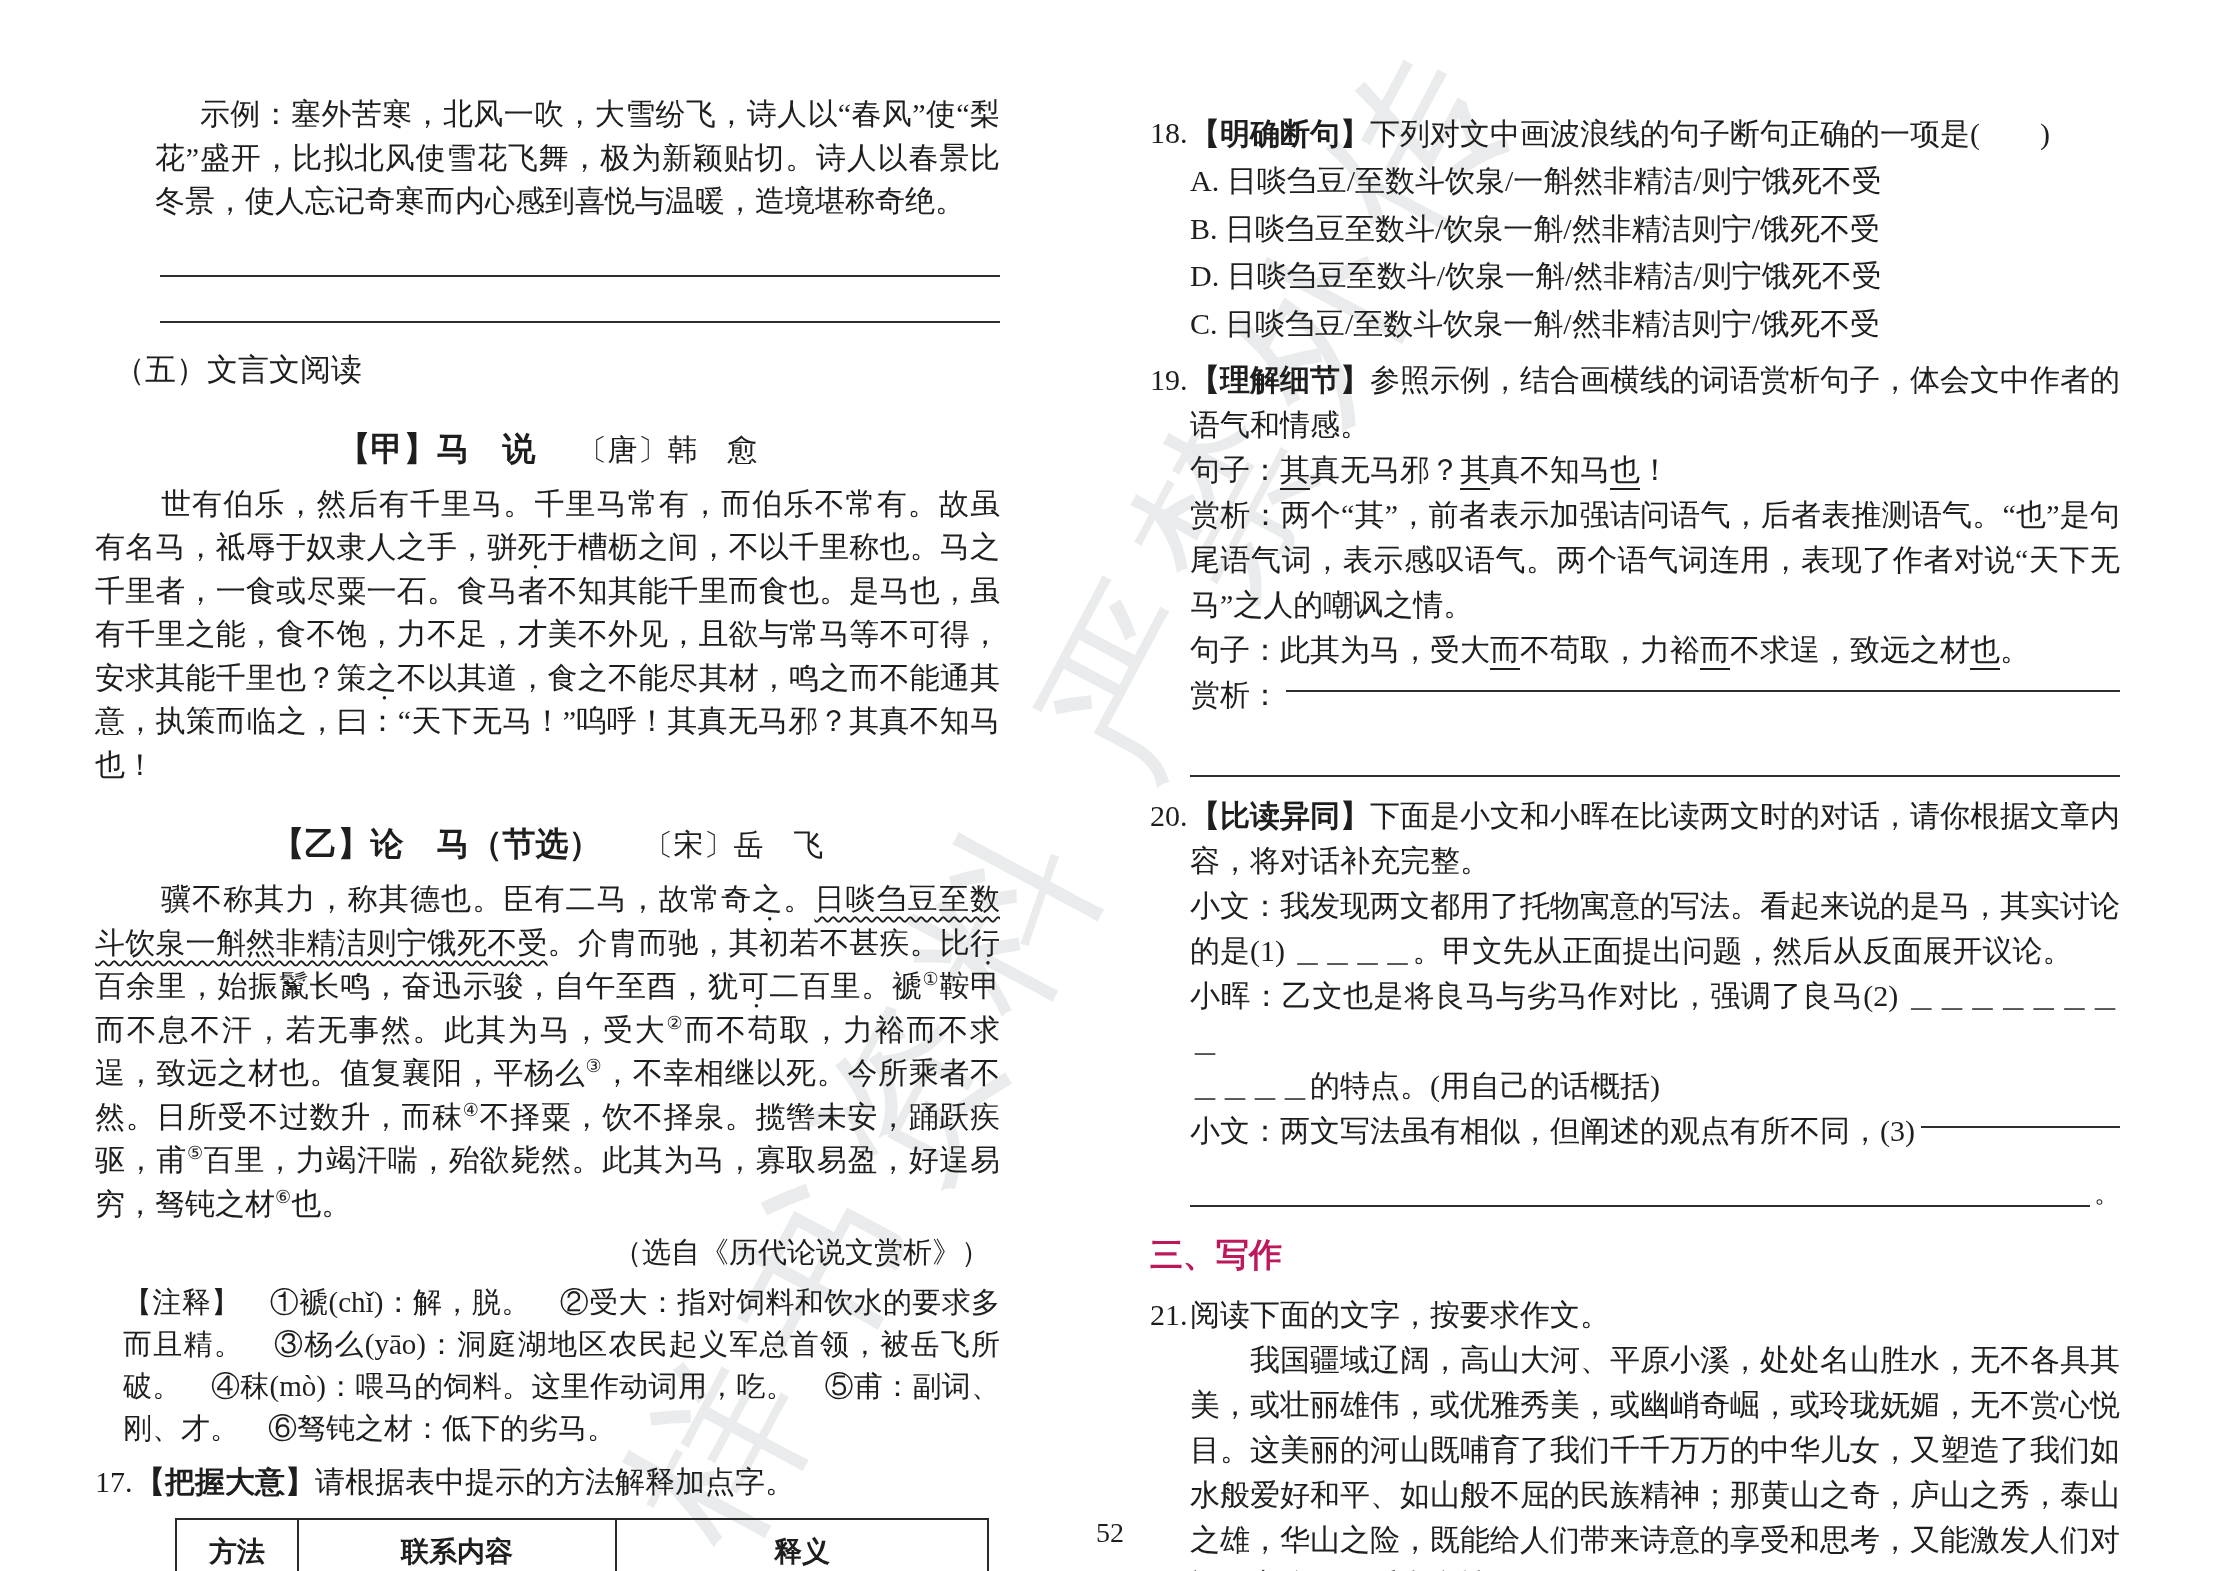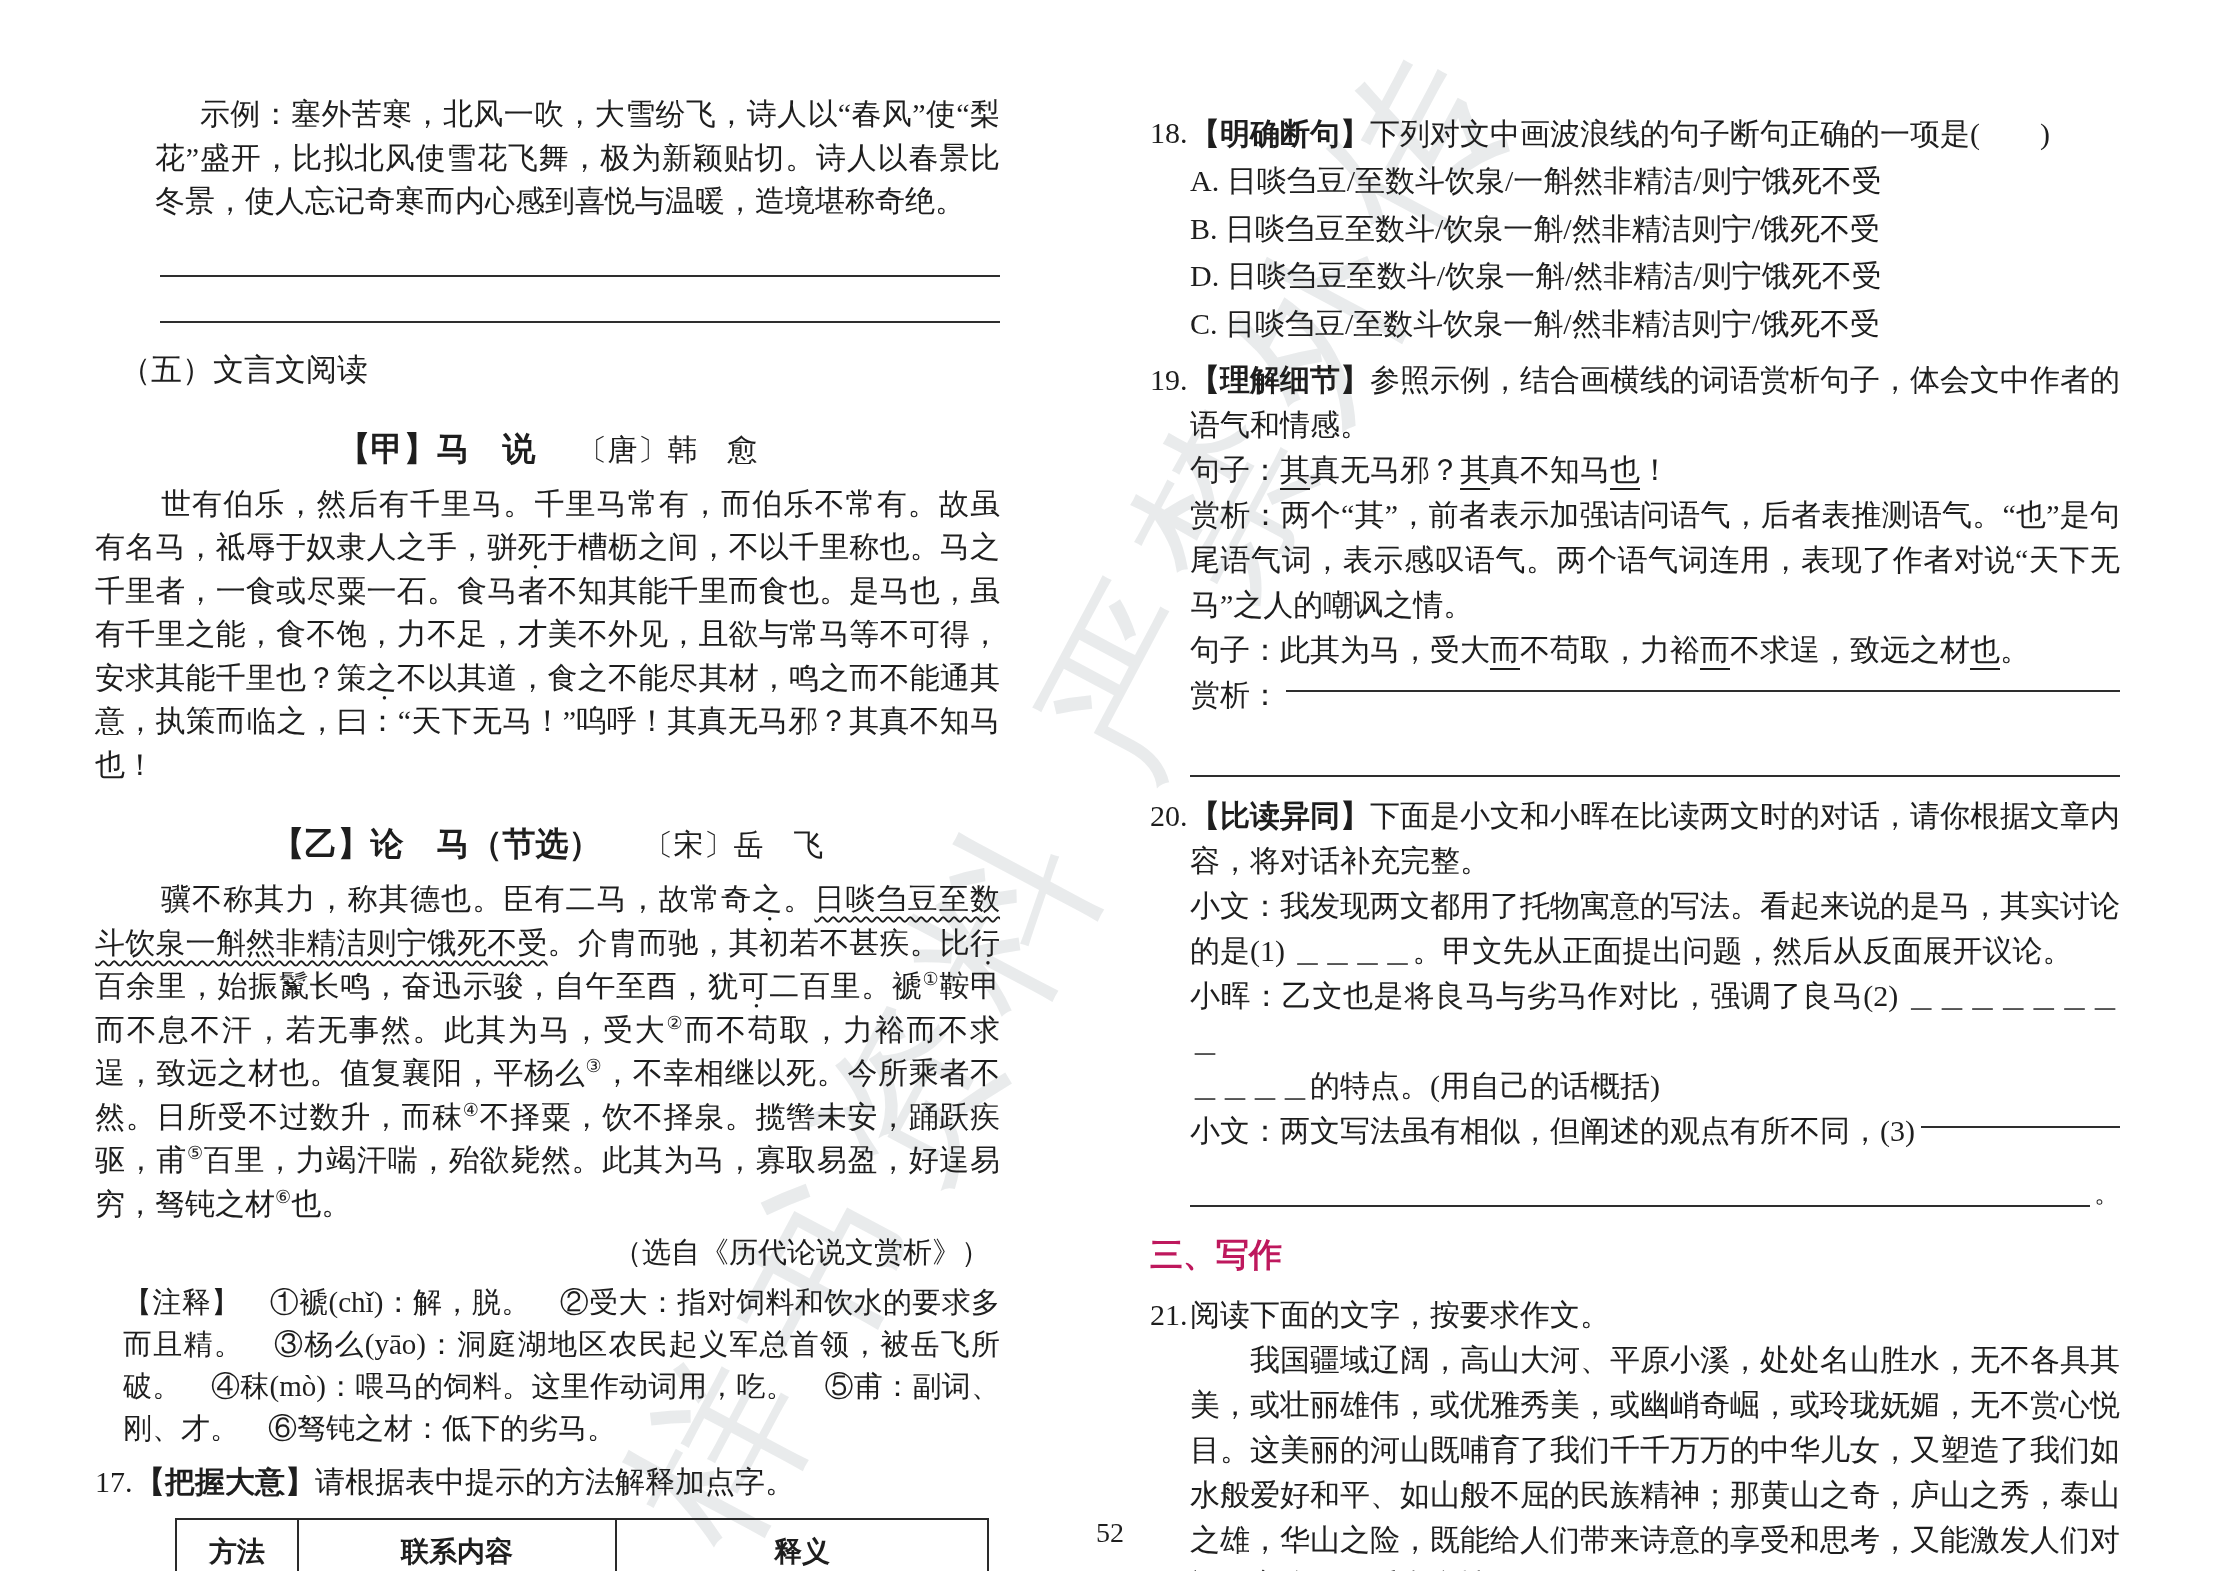--- a/index.html
+++ b/index.html
@@ -20,21 +20,21 @@
     font-family:"Liberation Serif","DejaVu Serif",serif;
     pointer-events:none;z-index:0;
   }
   .col{position:absolute;z-index:1;}
   .col-left{left:95px;top:92px;width:905px;}
   .col-right{left:1150px;top:100px;width:970px;}
 
   .para{font-size:30px;line-height:1.45;text-align:justify;}
   .example{margin-left:60px;text-indent:1.5em;}
   .ans-line{border-bottom:2px solid #2e2e2e;height:44px;margin-left:65px;}
-  .section-heading{font-size:31px;margin-top:26px;margin-left:25px;}
+  .section-heading{font-size:31px;margin-top:26px;margin-left:19px;}
   .passage-title{text-align:center;font-size:33px;margin-top:36px;margin-bottom:10px;}
   .passage-title .t{font-weight:700;}
   .passage-title .a{font-weight:400;font-size:30px;margin-left:42px;}
   .classical{text-indent:2.2em;margin-top:0;}
   .source{text-align:right;font-size:29px;margin-top:8px;padding-right:10px;}
   .notes{font-size:29px;line-height:1.45;text-align:justify;margin-left:28px;margin-top:8px;}
 
   .q{display:flex;margin-top:10px;}
   .qnum{width:40px;flex:0 0 40px;font-size:30px;line-height:1.5;}
   .qbody{flex:1;font-size:30px;line-height:1.5;text-align:justify;}

